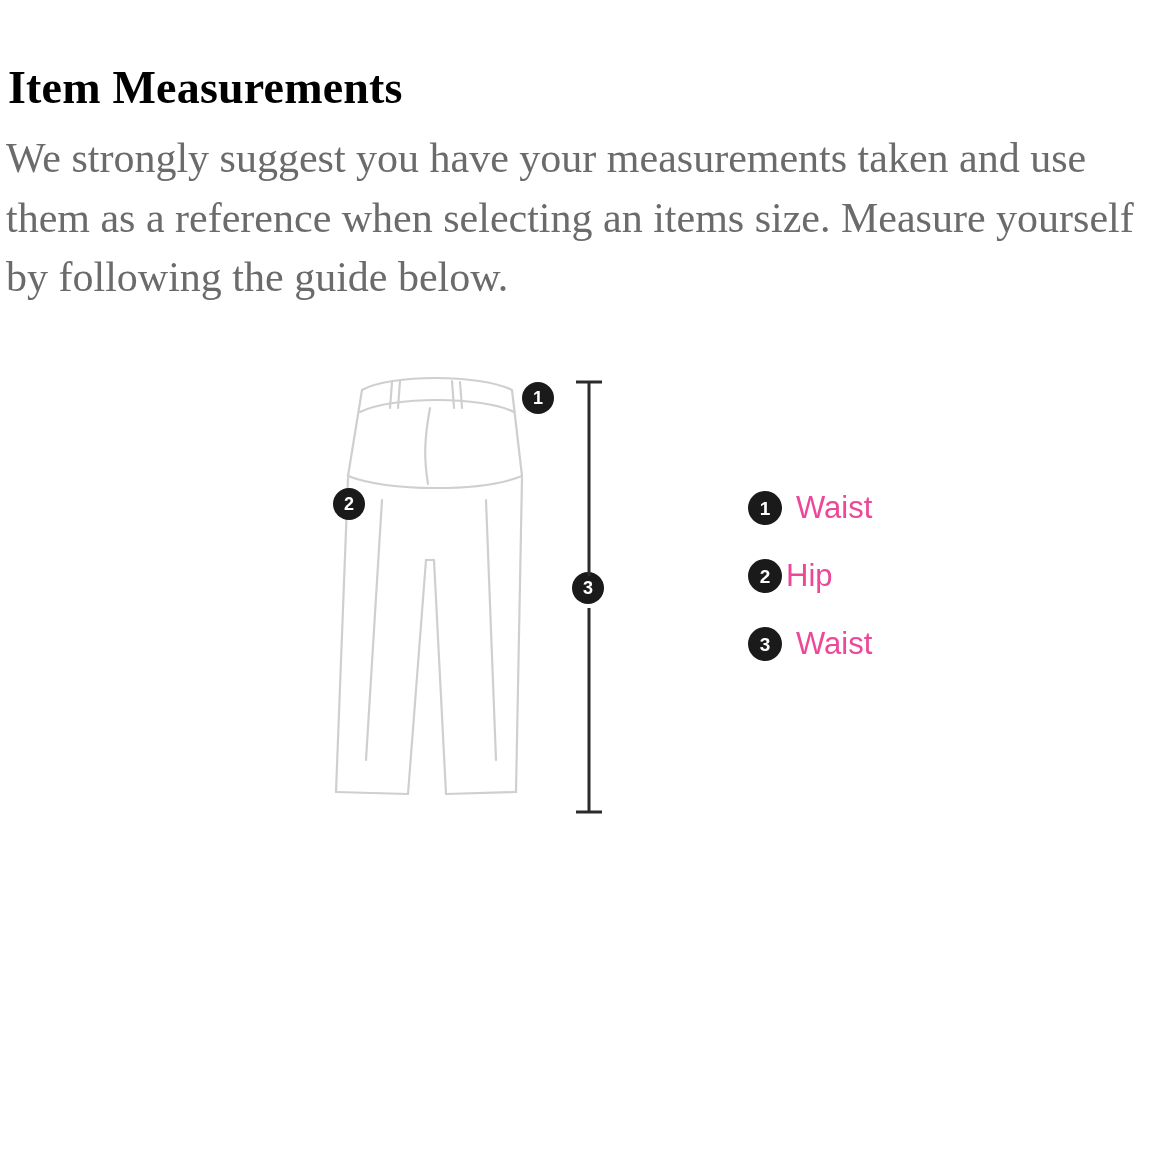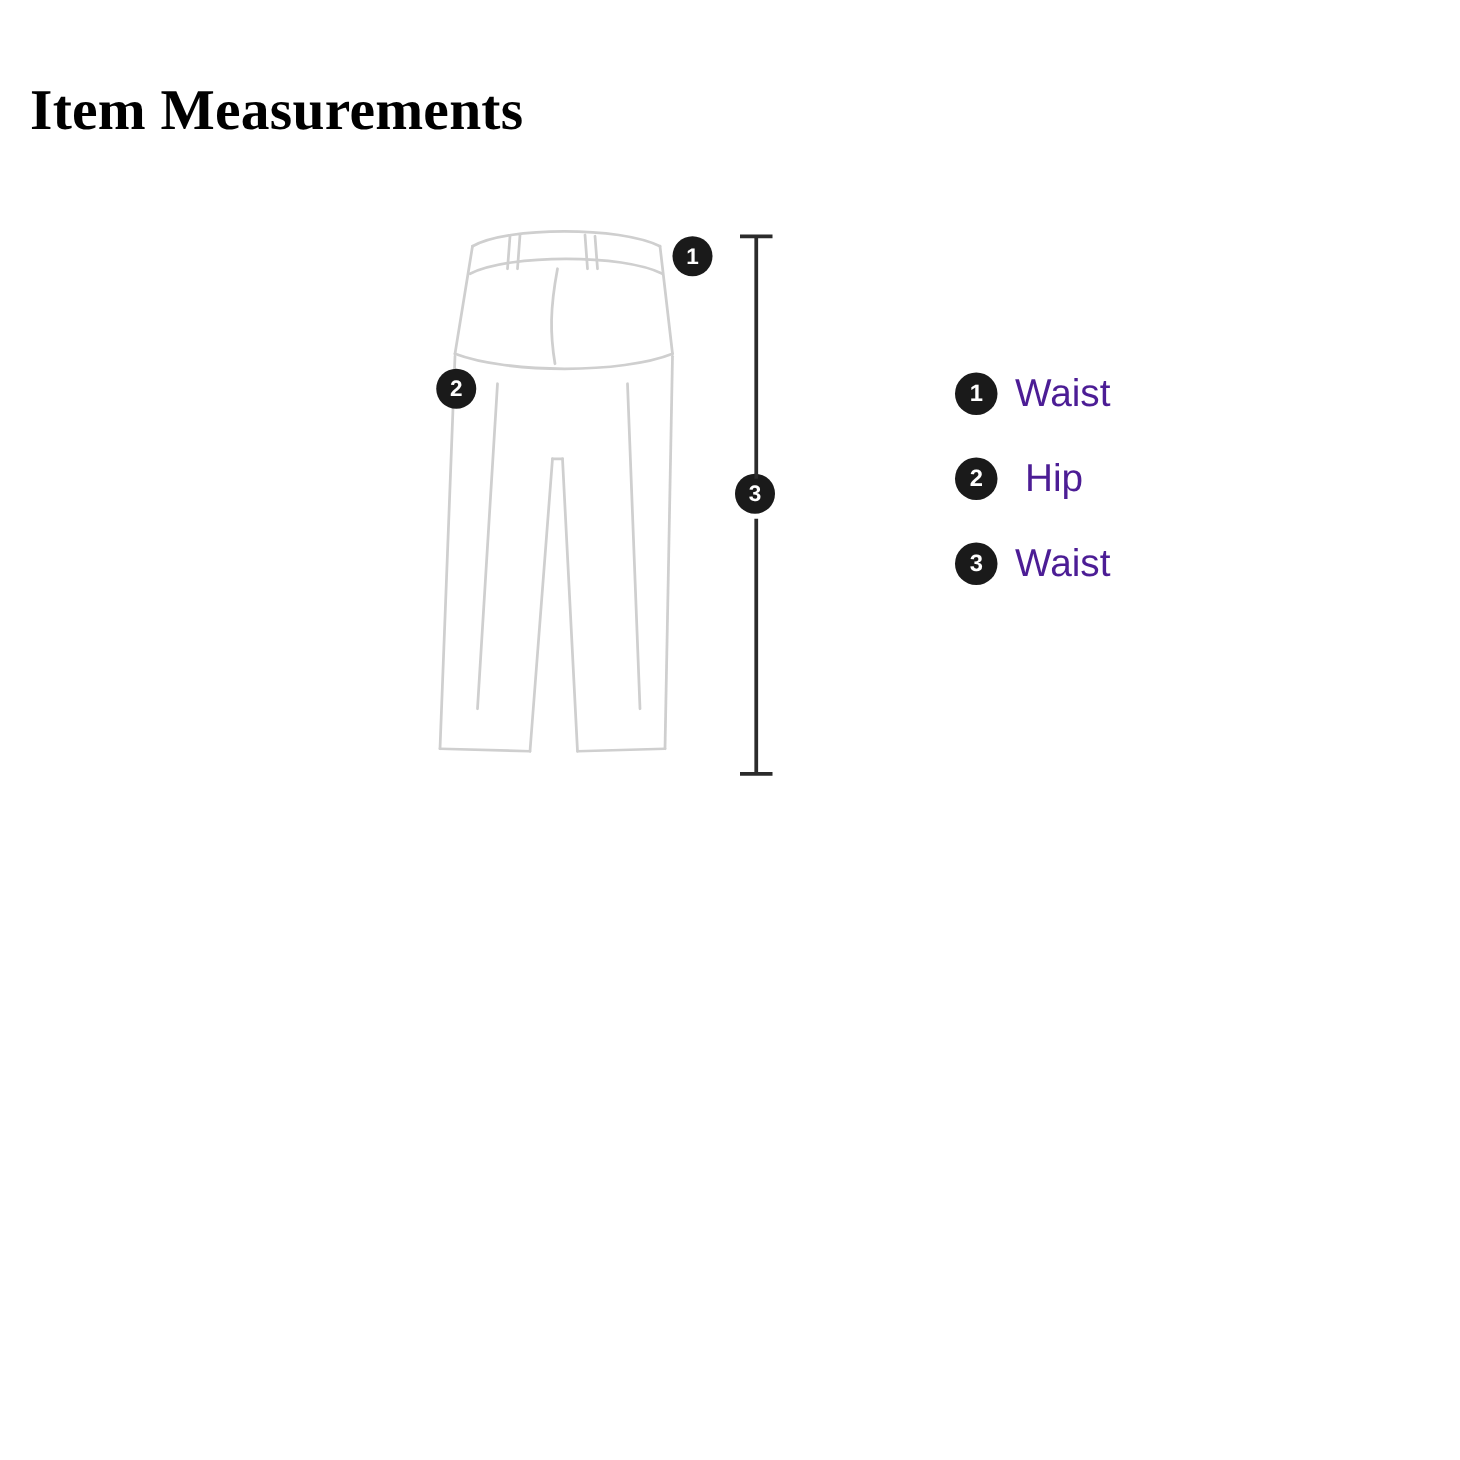--- a/index.html
+++ b/index.html
@@ -12,21 +12,21 @@
     height: 1168px;
     overflow: hidden;
     font-family: "Liberation Serif", serif;
   }
 
   .page {
     position: relative;
     width: 1168px;
     height: 920px;
     box-sizing: border-box;
-    padding: 60px 0 0 16px;
+    padding: 60px 0 0 0;
   }
 
   .title {
     font-family: "Liberation Serif", serif;
     font-weight: bold;
     font-size: 46px;
     line-height: 1.2;
     color: #000000;
     margin: 0 0 14px 8px;
     letter-spacing: 0.2px;
@@ -92,33 +92,34 @@
   }
   .legend-row .badge {
     width: 34px;
     height: 34px;
     font-size: 19px;
     flex: 0 0 auto;
   }
   .legend-label {
     font-family: "Liberation Sans", sans-serif;
     font-size: 31px;
-    color: #4c1d95;
+    color: #ec4899;
     margin-left: 14px;
     white-space: nowrap;
   }
-  .legend-row.indent .legend-label { margin-left: 22px; }
+  .legend-row.indent .legend-label { margin-left: 4px; }
 </style>
 </head>
 <body>
 
 <div class="page">
 
   <h1 class="title">Item Measurements</h1>
 
+  <p class="intro">We strongly suggest you have your measurements taken and use them as a reference when selecting an items size. Measure yourself by following the guide below.</p>
 
   <div class="diagram">
 
     <div class="pants-wrap">
       <svg width="300" height="460" viewBox="0 0 300 460">
         <g fill="none" stroke="#cfcfcf" stroke-width="2.2" stroke-linejoin="round" stroke-linecap="round">
 
           <path d="M62 30 C 90 14, 180 14, 212 30"></path>
 
           <path d="M60 52 C 92 36, 182 36, 214 52"></path>

